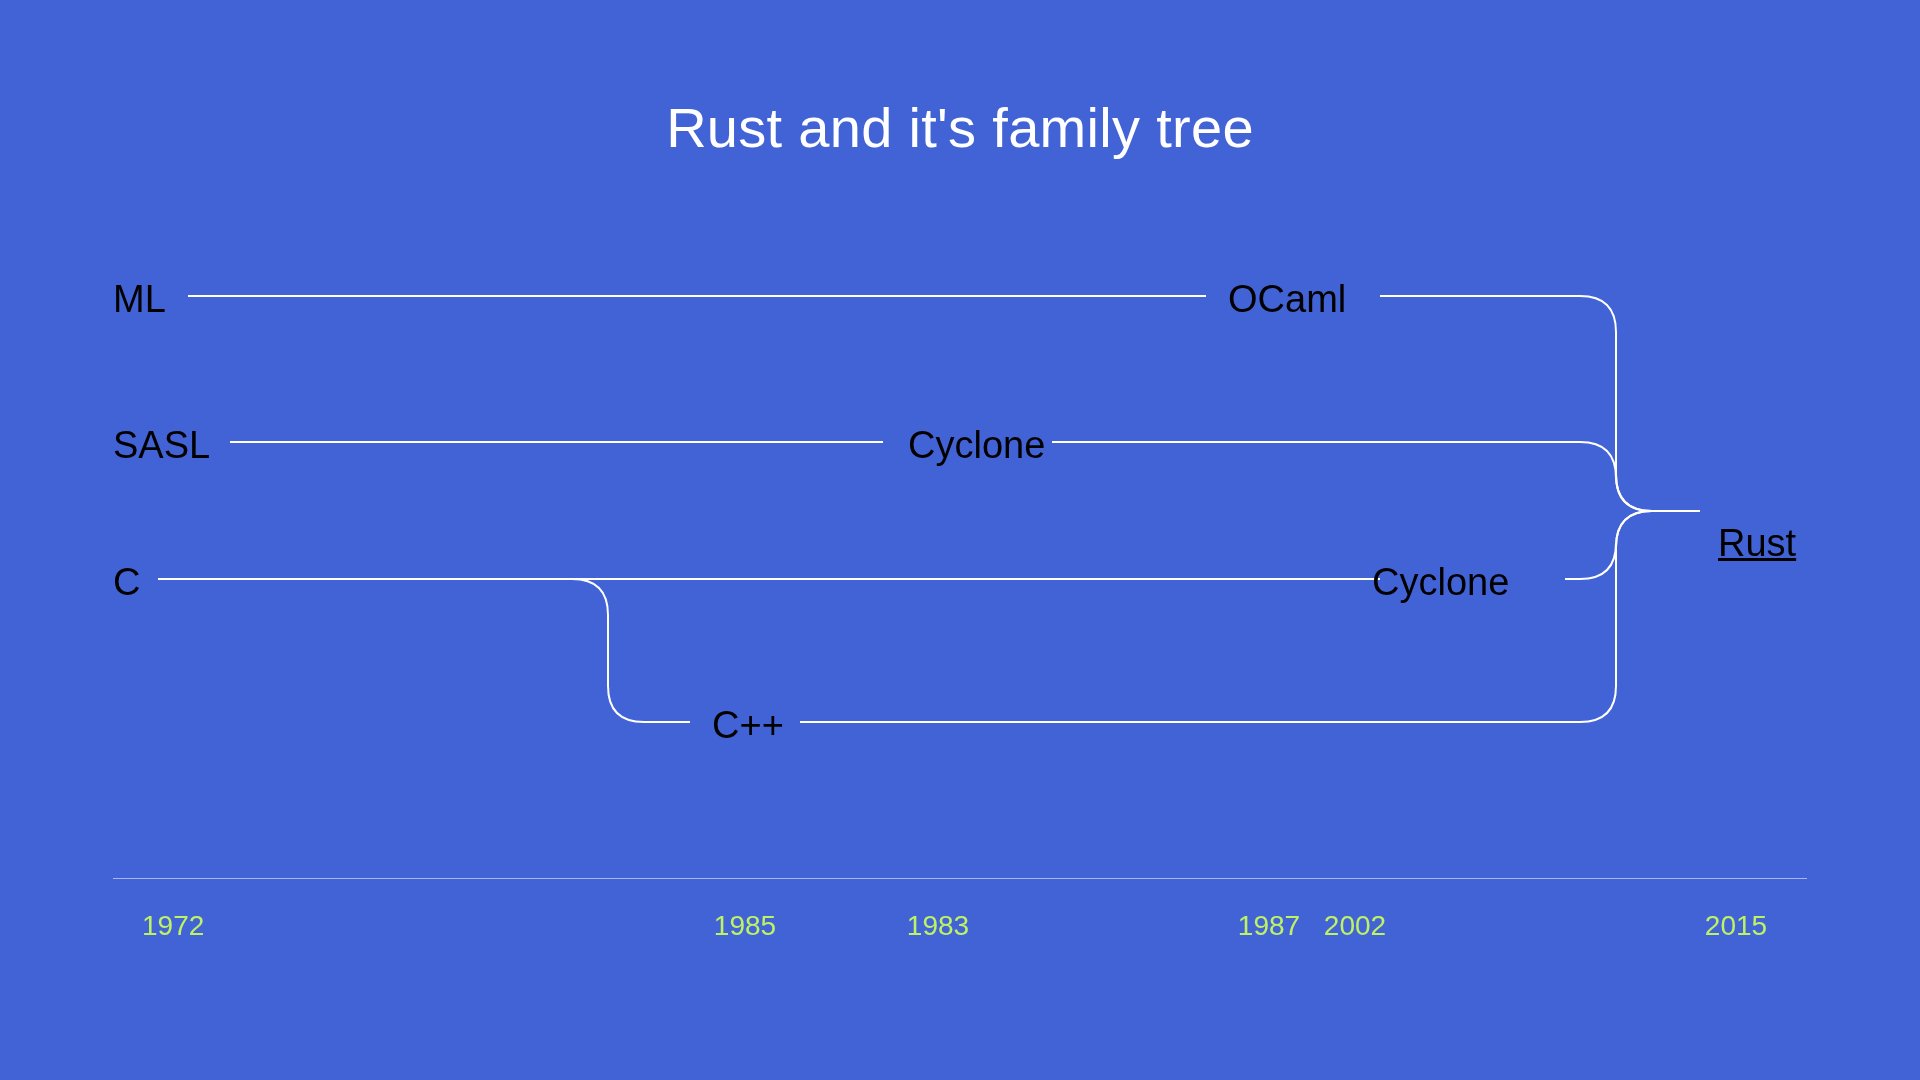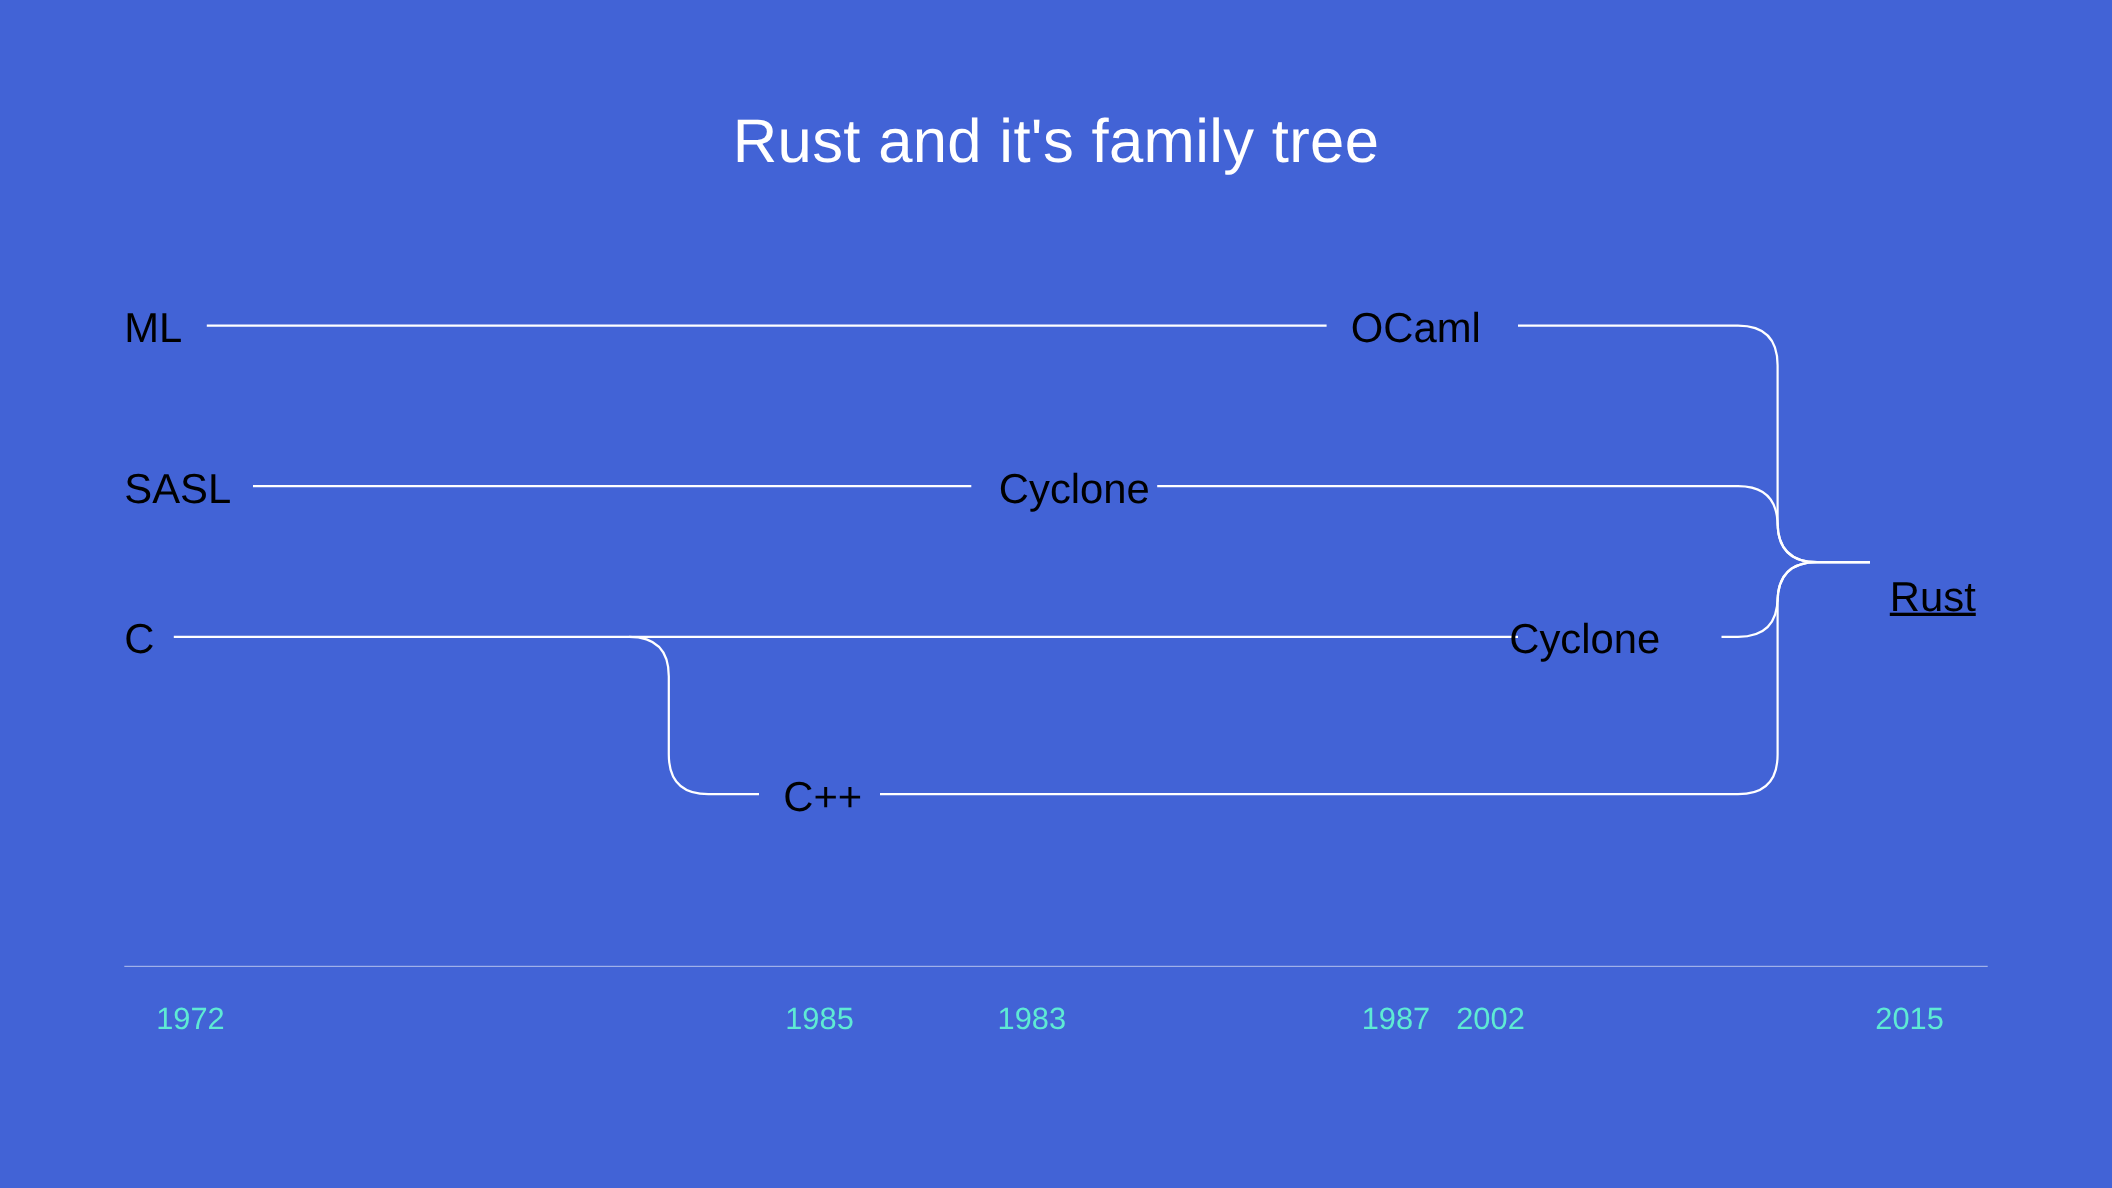--- a/index.html
+++ b/index.html
@@ -46,21 +46,21 @@
       right: 113px;
       top: 878px;
       height: 1px;
       background: rgba(255,255,255,0.55);
     }
     .timeline-label {
       position: absolute;
       top: 910px;
       font-size: 28px;
       font-weight: 400;
-      color: #5eead4;
+      color: #bef264;
       transform: translateX(-50%);
     }
     svg {
       position: absolute;
       top: 0;
       left: 0;
       width: 1920px;
       height: 1080px;
       pointer-events: none;
     }

